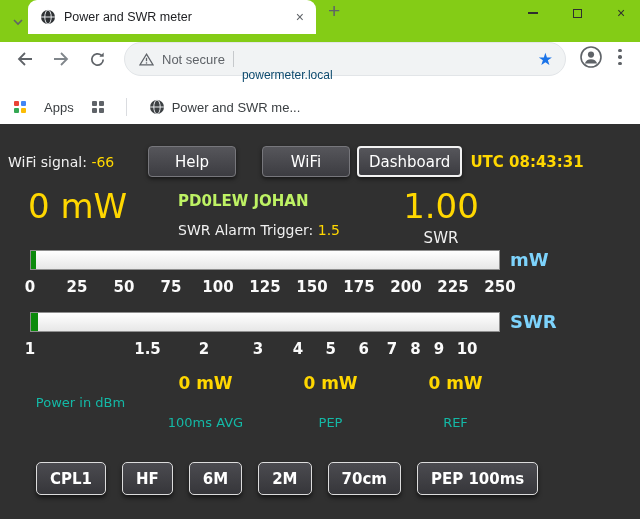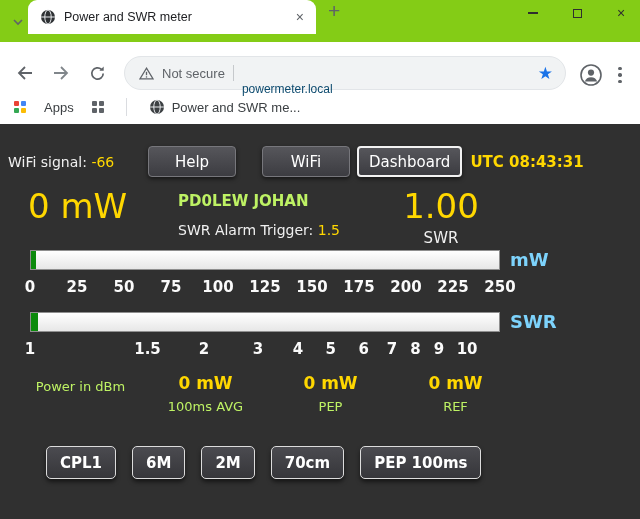--- a/index.html
+++ b/index.html
@@ -12,21 +12,21 @@
   .tab { margin-left: 28px; width: 288px; height: 34px; background: #ffffff; border-radius: 9px 9px 0 0; display: flex; align-items: center; padding: 0 8px 0 12px; gap: 8px; }
   .favicon { width: 16px; height: 16px; flex: none; display: flex; }
   .tab-title { font-size: 12.5px; color: #202124; flex: 1; white-space: nowrap; overflow: hidden; }
   .tab-close { color: #5f6368; font-size: 14px; line-height: 1; padding: 2px 4px; border-radius: 50%; cursor: pointer; }
   .new-tab { color: #5f6368; font-size: 21px; line-height: 1; margin: 0 0 8px 12px; cursor: pointer; }
   .win-controls { position: absolute; right: 12px; top: 6px; display: flex; align-items: center; gap: 30px; }
   .win-controls .wc { width: 14px; height: 14px; display: flex; align-items: center; justify-content: center; cursor: pointer; color: #2f2f2f; font-size: 14px; }
   .wc-min-bar { width: 10px; height: 1.5px; background: #2f2f2f; display: block; }
   .wc-max-box { width: 9px; height: 9px; border: 1.2px solid #2f2f2f; display: block; }
 
-  .toolbar { height: 48px; background: #ffffff; display: flex; align-items: flex-end; padding: 0 8px; gap: 2px; }
+  .toolbar { height: 48px; background: #ffffff; display: flex; align-items: flex-start; padding: 0 8px; gap: 2px; }
   .nav-icon { width: 34px; height: 34px; display: flex; align-items: center; justify-content: center; border-radius: 50%; cursor: pointer; flex: none; }
   .omnibox { flex: 1; height: 34px; background: #f1f3f4; border: 1px solid #e2e5e8; border-radius: 17px; display: flex; align-items: center; padding: 0 12px 0 14px; gap: 8px; margin: 0 8px; cursor: text; }
   .sec-label { color: #5f6368; font-size: 13px; white-space: nowrap; }
   .omni-divider { width: 1px; height: 16px; background: #c6c9cc; }
   .url-text { color: #0c4a6e; font-size: 12px; flex: 1; white-space: nowrap; overflow: hidden; margin-top: 32px; }
   .star { color: #1a73e8; font-size: 17px; line-height: 1; cursor: pointer; }
   .avatar { width: 30px; height: 30px; display: flex; align-items: center; justify-content: center; cursor: pointer; flex: none; }
   .menu-dots { width: 24px; height: 30px; display: flex; flex-direction: column; align-items: center; justify-content: center; gap: 3px; cursor: pointer; flex: none; }
   .menu-dots i { width: 3.5px; height: 3.5px; border-radius: 50%; background: #5f6368; }
 
@@ -60,23 +60,23 @@
   .meter.second { margin-top: 10px; }
   .gauge-bar { height: 20px; background: linear-gradient(#ffffff, #e7e7e7); border: 1px solid #8f8f8f; position: relative; overflow: hidden; }
   .gauge-fill { position: absolute; left: 0; top: 0; bottom: 0; background: #0c8a0c; }
   .bar-unit { font-size: 18px; font-weight: bold; color: #7dd3fc; }
   .scale { position: relative; height: 26px; margin-top: 5px; font-weight: bold; font-size: 15px; color: #fafafa; }
   .scale span { position: absolute; top: 3px; transform: translateX(-50%); white-space: nowrap; }
 
   .readings { display: flex; padding-left: 18px; margin-top: 10px; }
   .reading { width: 125px; text-align: center; }
   .reading-value { font-size: 17px; font-weight: bold; white-space: nowrap; }
-  .reading-label { font-size: 13px; color: #bef264; margin-top: 6px; white-space: nowrap; }
-
-  .band-row { display: flex; gap: 16px; padding-left: 46px; margin-top: 32px; }
+  .reading-label { font-size: 13px; color: #14b8a6; margin-top: 22px; white-space: nowrap; }
+
+  .band-row { display: flex; gap: 16px; padding-left: 36px; margin-top: 32px; }
   .band-btn { height: 33px; padding: 0 13px; font-size: 15px; font-weight: bold; color: #ffffff; background: linear-gradient(#4b4b50, #36363a); border: 1px solid #dcdcdc; border-radius: 5px; box-shadow: 0 3px 4px rgba(0,0,0,.55); cursor: pointer; font-family: inherit; }
 </style>
 </head>
 <body>
 
 <div class="titlebar">
   <span class="tab-search-btn">
     <svg width="12" height="12" viewBox="0 0 12 12">
         <path d="M2 4l4 4 4-4" fill="none" stroke="#5f6368" stroke-width="1.6"></path>
       </svg>
@@ -258,19 +258,20 @@
       <div class="reading-label">PEP</div>
     </div>
     <div class="reading">
       <div class="reading-value gold">0 mW</div>
       <div class="reading-label">REF</div>
     </div>
   </div>
 
   <div class="band-row">
     <button class="band-btn">CPL1</button>
+    <button class="band-btn">HF</button>
     <button class="band-btn">6M</button>
     <button class="band-btn">2M</button>
     <button class="band-btn">70cm</button>
     <button class="band-btn">PEP 100ms</button>
   </div>
 
 </div>
 
 </body></html>

